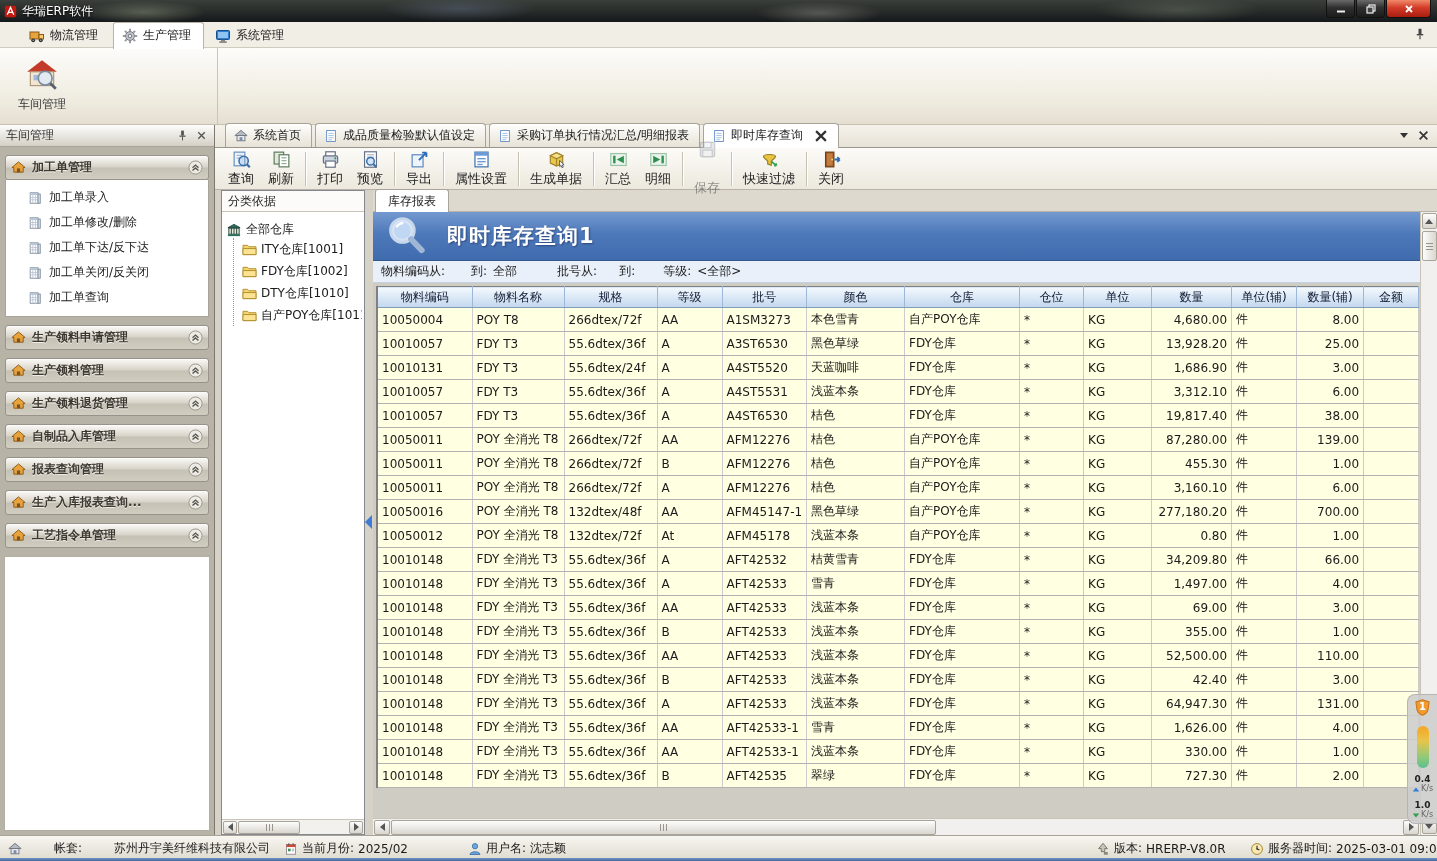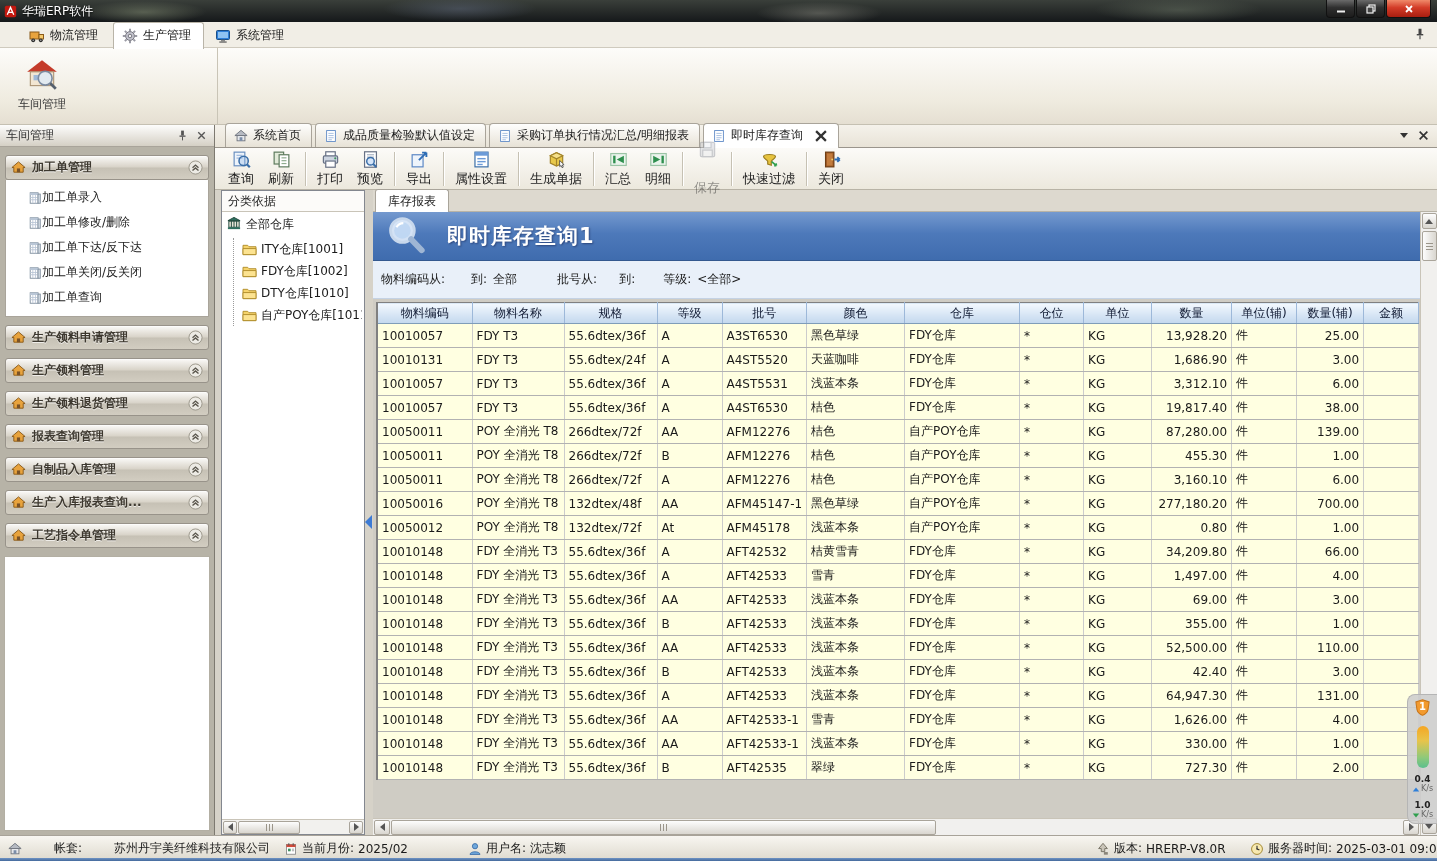--- a/index.html
+++ b/index.html
@@ -46,21 +46,21 @@
   .sidebar-title .icon { width:13px; height:13px; margin-left:6px; }
   .sidebar-body { flex:1; display:flex; flex-direction:column; padding:2px 0 4px; overflow:hidden; }
   .acc-header { height:25px; margin:8px 5px 0; border:1px solid #98938a; border-radius:3px;
     background:linear-gradient(#fbfaf8,#d8d3c8 48%,#c6c1b5 52%,#d2cdc1); display:flex; align-items:center; padding:0 5px; gap:6px;
     box-shadow:0 1px 1px rgba(255,255,255,.6) inset; }
   .acc-header:first-child { margin-top:6px; }
   .acc-label { flex:1; font-weight:bold; color:#3d382f; font-size:12px; text-shadow:0 1px 0 rgba(255,255,255,.7); white-space:nowrap; overflow:hidden; }
   .acc-chev { width:15px; height:15px; }
   .acc-chev svg { width:100%; height:100%; }
   .acc-panel { margin:0 5px; background:#fff; border:1px solid #a9a49a; border-top:none; padding:5px 0 6px; }
-  .acc-item { height:25px; display:flex; align-items:center; padding-left:22px; color:#222; }
+  .acc-item { height:25px; display:flex; align-items:center; gap:7px; padding-left:22px; color:#222; }
   .acc-item .icon { width:14px; height:14px; }
   .sidebar-filler { flex:1; margin:8px 4px 0; background:#fff; border:1px solid #b3afa3; }
 
   
   .docarea { flex:1; display:flex; flex-direction:column; background:#d6d2c8; min-width:0; }
   .doctabs { height:23px; background:linear-gradient(#f5f2eb,#e8e3d7); border-bottom:1px solid #9a958c; display:flex; align-items:flex-end; padding-left:10px; position:relative; }
   .doc-tab { display:flex; align-items:center; gap:5px; padding:3px 10px 3px 8px; margin-right:3px; border:1px solid #a9a49a; border-bottom:none;
     border-radius:4px 4px 0 0; background:linear-gradient(#fefefd,#e7e2d6); white-space:nowrap; }
   .doc-tab.active { background:#fff; position:relative; top:1px; padding-bottom:4px; }
   .doc-tab .icon { width:14px; height:14px; }
@@ -77,40 +77,40 @@
   .tool-btn.disabled { opacity:.45;gap:20px; }
   .tool-sep { width:1px; height:34px; background:#c6c1b3; margin:0 4px; box-shadow:1px 0 0 #fff; }
 
   
   .content { flex:1; display:flex; min-height:0; padding-left:6px; background:#d6d2c8; }
 
   
   .treepanel { width:144px; flex:none; display:flex; flex-direction:column; background:#fff; border:1px solid #83878f; }
   .tree-header { height:21px; flex:none; background:#fcfbf9; border-bottom:1px solid #c9c4b8; display:flex; align-items:center; padding-left:6px; color:#222; }
   .tree-body { flex:1; padding:4px 2px; overflow:hidden; }
-  .tree-root { display:flex; align-items:flex-start; gap:4px; height:22px; padding-left:2px; white-space:nowrap; }
+  .tree-root { display:flex; align-items:flex-end; gap:4px; height:22px; padding-left:2px; white-space:nowrap; }
   .tree-children { margin-left:9px; border-left:1px dotted #9a9a9a; }
   .tree-item { display:flex; align-items:center; gap:4px; height:22px; padding-left:8px; white-space:nowrap; overflow:hidden; }
   .tree-item .icon { width:15px; height:13px; }
   .tree-hscroll { height:15px; flex:none; border-top:1px solid #c9c4b8; background:#f2f1ee; display:flex; align-items:center; }
 
   
   .splitter { width:8px; flex:none; position:relative; }
   .split-arrow { position:absolute; left:0; top:325px; width:0; height:0; border-top:7px solid transparent; border-bottom:7px solid transparent; border-right:7px solid #3d7bd4; }
 
   
   .gridpanel { flex:1; display:flex; flex-direction:column; min-width:0; }
   .strip { height:22px; flex:none; display:flex; align-items:flex-end; padding-left:2px; border-bottom:1px solid #b8b3a6; background:#ddd9cf; }
   .strip-tab { background:#fff; border:1px solid #a9a49a; border-bottom:none; border-radius:3px 3px 0 0; padding:3px 12px 2px; position:relative; top:1px; }
   .gridbody { flex:1; display:flex; min-height:0; }
   .gridmain { flex:1; display:flex; flex-direction:column; min-width:0; }
   .banner { height:49px; flex:none; background:linear-gradient(180deg,#7499cf,#4d79ba 45%,#3f6cae); display:flex; align-items:center; padding-left:10px; border-bottom:1px solid #33588f; }
   .banner .icon { width:48px; height:44px; }
   .banner-title { color:#fff; font-size:21px; font-weight:bold; margin-left:16px; letter-spacing:1px; text-shadow:1px 1px 2px rgba(0,0,40,.4); }
-  .filterbar { height:38px; flex:none; background:#e9f0f9; border-bottom:1px solid #c4d2e4; display:flex; align-items:center; padding-left:8px; }
+  .filterbar { height:22px; flex:none; background:#e9f0f9; border-bottom:1px solid #c4d2e4; display:flex; align-items:center; padding-left:8px; }
   .filter-item { display:inline-flex; gap:6px; }
   .f0 { margin-left:0; } .f1 { margin-left:26px; } .f2 { margin-left:40px; } .f3 { margin-left:22px; } .f4 { margin-left:28px; }
   .tablewrap { flex:1; position:relative; background:#cfccc4; overflow:hidden; }
   table.grid { border-collapse:collapse; table-layout:fixed; position:absolute; top:3px; left:3px; background:#fff;
     border:1px solid #808080; border-left:2px solid #808080; }
   table.grid th { height:21px; font-weight:normal; text-align:center; color:#101a33;
     background:linear-gradient(#f4f9fe,#d8e6f5 55%,#c3d8ee); border-right:1px solid #9db8d9; border-bottom:1px solid #7f9db9; overflow:hidden; white-space:nowrap; }
   table.grid td { height:24px; background:#ffffe1; border-right:1px solid #cccccc; border-bottom:1px solid #b2b2b2;
     padding:1px 4px; overflow:hidden; white-space:nowrap; font-size:12px; }
   table.grid td.num { text-align:right; }
@@ -409,35 +409,35 @@
               <path d="M4.8 11.2 L8 8.4 L11.2 11.2" stroke="#5a564d" fill="none" stroke-width="1.5"></path>
             </svg></span>
         </div>
         <div class="acc-header">
           <span class="icon" style="width: 15px; height: 15px;">
             <svg viewBox="0 0 16 16">
               <polygon points="8,2 15,8 13,8 13,13 3,13 3,8 1,8" fill="#e8a33d" stroke="#8a5a1a"></polygon>
               <rect x="6.3" y="9" width="3.4" height="4" fill="#7a5226"></rect>
             </svg>
           </span>
-          <span class="acc-label">报表查询管理</span>
+          <span class="acc-label">自制品入库管理</span>
           <span class="acc-chev"><svg viewBox="0 0 16 16">
               <circle cx="8" cy="8" r="7" fill="#eceae4" stroke="#9a958a"></circle>
               <path d="M4.8 8.2 L8 5.4 L11.2 8.2" stroke="#5a564d" fill="none" stroke-width="1.5"></path>
               <path d="M4.8 11.2 L8 8.4 L11.2 11.2" stroke="#5a564d" fill="none" stroke-width="1.5"></path>
             </svg></span>
         </div>
         <div class="acc-header">
           <span class="icon" style="width: 15px; height: 15px;">
             <svg viewBox="0 0 16 16">
               <polygon points="8,2 15,8 13,8 13,13 3,13 3,8 1,8" fill="#e8a33d" stroke="#8a5a1a"></polygon>
               <rect x="6.3" y="9" width="3.4" height="4" fill="#7a5226"></rect>
             </svg>
           </span>
-          <span class="acc-label">自制品入库管理</span>
+          <span class="acc-label">报表查询管理</span>
           <span class="acc-chev"><svg viewBox="0 0 16 16">
               <circle cx="8" cy="8" r="7" fill="#eceae4" stroke="#9a958a"></circle>
               <path d="M4.8 8.2 L8 5.4 L11.2 8.2" stroke="#5a564d" fill="none" stroke-width="1.5"></path>
               <path d="M4.8 11.2 L8 8.4 L11.2 11.2" stroke="#5a564d" fill="none" stroke-width="1.5"></path>
             </svg></span>
         </div>
         <div class="acc-header">
           <span class="icon" style="width: 15px; height: 15px;">
             <svg viewBox="0 0 16 16">
               <polygon points="8,2 15,8 13,8 13,13 3,13 3,8 1,8" fill="#e8a33d" stroke="#8a5a1a"></polygon>
@@ -815,20 +815,35 @@
                       <th>仓位</th>
                       <th>单位</th>
                       <th>数量</th>
                       <th>单位(辅)</th>
                       <th>数量(辅)</th>
                       <th>金额</th>
                     </tr>
                   </thead>
                   <tbody>
                     <tr>
+                      <td>10050004</td>
+                      <td>POY T8</td>
+                      <td>266dtex/72f</td>
+                      <td>AA</td>
+                      <td>A1SM3273</td>
+                      <td>本色雪青</td>
+                      <td>自产POY仓库</td>
+                      <td>*</td>
+                      <td>KG</td>
+                      <td class="num">4,680.00</td>
+                      <td>件</td>
+                      <td class="num">8.00</td>
+                      <td class="num"></td>
+                    </tr>
+                    <tr>
                       <td>10010057</td>
                       <td>FDY T3</td>
                       <td>55.6dtex/36f</td>
                       <td>A</td>
                       <td>A3ST6530</td>
                       <td>黑色草绿</td>
                       <td>FDY仓库</td>
                       <td>*</td>
                       <td>KG</td>
                       <td class="num">13,928.20</td>

